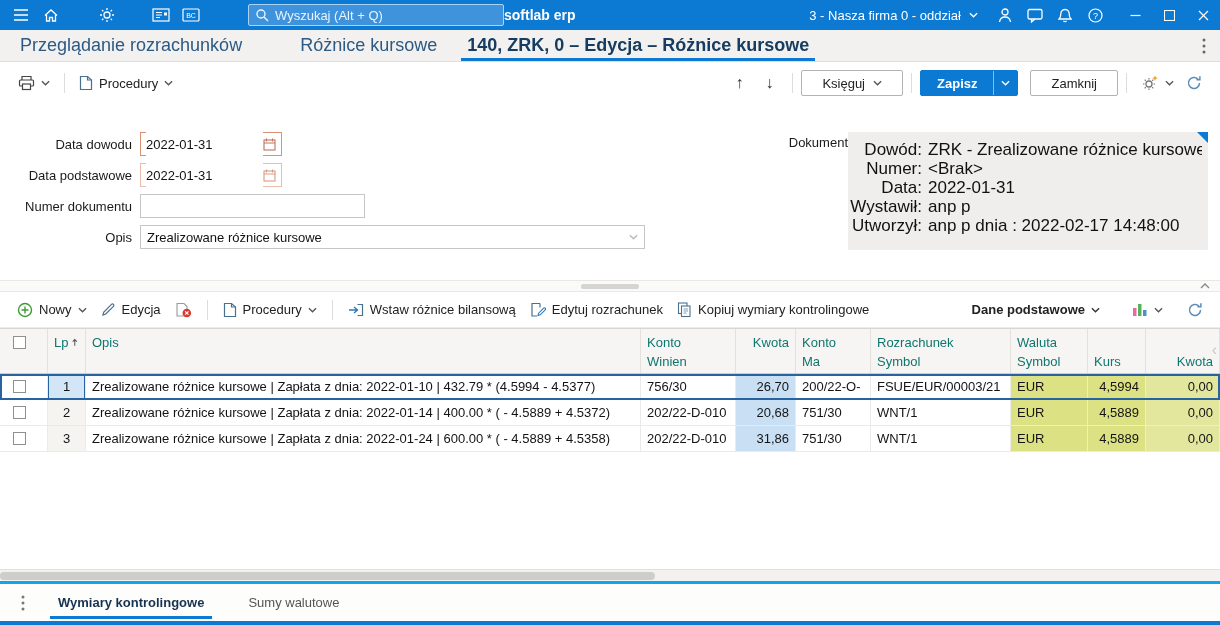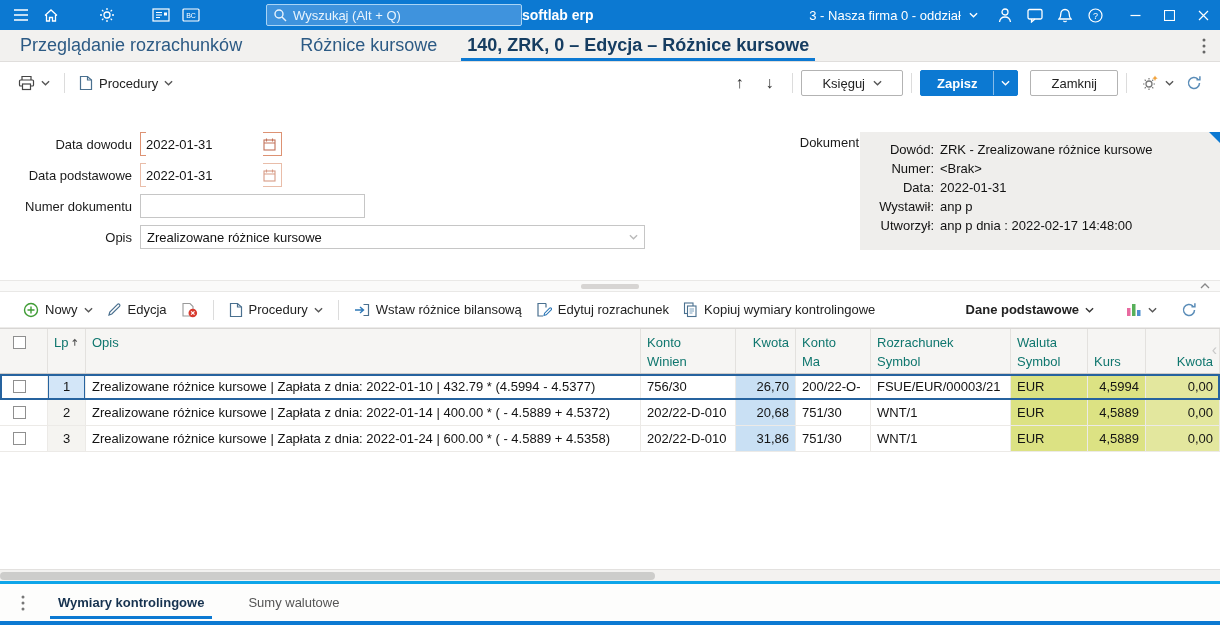--- a/index.html
+++ b/index.html
@@ -7,21 +7,21 @@
   .window {
     width: 1220px; height: 625px; background: #fff; display: flex; flex-direction: column;
     box-shadow: inset 1px 0 0 #c3d0da, inset -1px 0 0 #c3d0da; overflow: hidden;
     font-family: "Liberation Sans", sans-serif;
   }
   
   .topbar { height: 30px; flex: none; background: #0c79d2; display: flex; align-items: center; padding: 0 0 0 6px; }
   .tb-btn { width: 30px; height: 30px; background: transparent; border: none; display: flex; align-items: center; justify-content: center; cursor: pointer; }
   .tb-settings { margin-left: 26px; }
   .tb-contacts { margin-left: 24px; }
-  .searchbox { margin-left: 60px; width: 256px; height: 22px; background: #3f93dd; border: 1px solid #a9d4f5; border-radius: 2px; display: flex; align-items: center; padding: 0 6px; }
+  .searchbox { margin-left: 42px; width: 256px; height: 22px; background: #3f93dd; border: 1px solid #a9d4f5; border-radius: 2px; display: flex; align-items: center; padding: 0 6px; }
   .searchbox input { flex: 1; background: transparent; border: none; outline: none; color: #fff; font-size: 13px; font-family: "Liberation Sans", sans-serif; margin-left: 6px; }
   .searchbox input::placeholder { color: #e9f4fd; opacity: 1; }
   .app-title { color: #fff; font-size: 14px; font-weight: bold; white-space: nowrap; }
   .company-select { margin-left: auto; display: flex; align-items: center; gap: 8px; color: #fff; font-size: 13px; height: 30px; padding: 0 12px; cursor: pointer; white-space: nowrap; }
   .win-controls { display: flex; margin-left: 8px; }
   .win-controls .tb-btn { width: 34px; }
   
   .tabbar { height: 32px; flex: none; background: #f2f1ef; border-bottom: 1px solid #e0dedc; display: flex; align-items: stretch; padding-left: 14px; }
   .tab { display: flex; align-items: center; padding: 0 6px; font-size: 18px; color: #2c5a84; cursor: pointer; position: relative; white-space: nowrap; }
   .tab.t1 { margin-right: 46px; }
@@ -45,32 +45,32 @@
   .field-row { display: flex; align-items: center; position: absolute; left: 0; }
   .field-label { width: 140px; text-align: right; padding-right: 8px; font-size: 13px; color: #1a1a1a; white-space: nowrap; }
   .inp { height: 24px; font-size: 13px; font-family: "Liberation Sans", sans-serif; }
   .date-wrap { width: 142px; height: 24px; border: 1px solid #dd9273; display: flex; align-items: center; padding: 0 5px; }
   .date-wrap.lighter { border-color: #e9bda9; }
   .date-wrap input { flex: 1; border: none; outline: none; font-size: 13px; width: 90px; font-family: "Liberation Sans", sans-serif; color: #111; }
   .text-inp { width: 225px; border: 1px solid #c6c6c6; padding: 0 6px; outline: none; color: #111; }
   .combo { width: 505px; height: 24px; border: 1px solid #c6c6c6; display: flex; align-items: center; }
   .combo input { flex: 1; border: none; outline: none; font-size: 13px; padding: 0 6px; color: #111; font-family: "Liberation Sans", sans-serif; }
   .combo .chev { padding-right: 6px; color: #b9b9b9; }
-  .dokument-label { position: absolute; right: 361px; top: 31px; font-size: 13px; color: #1a1a1a; }
-  .dokument-box { position: absolute; right: 0; top: 28px; width: 360px; height: 118px; background: #efeeec; padding: 8px 6px 6px 0; font-size: 13px; color: #111; }
+  .dokument-label { position: absolute; right: 372px; top: 31px; font-size: 13px; color: #1a1a1a; }
+  .dokument-box { position: absolute; right: 12px; top: 28px; width: 360px; height: 118px; background: #efeeec; padding: 8px 6px 6px 0; font-size: 17px; color: #111; }
   .dokument-box .corner { position: absolute; top: 0; right: 0; width: 0; height: 0; border-top: 11px solid #0c79d2; border-left: 11px solid transparent; }
   .doc-row { display: flex; line-height: 19px; }
   .doc-label { width: 80px; text-align: right; padding-right: 6px; flex: none; }
   .doc-value { flex: 1; white-space: nowrap; overflow: hidden; }
   
   .splitter { height: 12px; flex: none; background: #fafaf9; border-top: 1px solid #e9e8e6; border-bottom: 1px solid #e9e8e6; position: relative; }
   .splitter .handle { position: absolute; left: 50%; top: 3px; transform: translateX(-50%); width: 58px; height: 5px; background: #d7d5d3; border-radius: 2px; }
   .splitter .collapse { position: absolute; right: 10px; top: 2px; cursor: pointer; background: transparent; border: none; }
   
-  .grid-toolbar { height: 36px; flex: none; display: flex; align-items: center; padding: 0 16px; background: #fff; border-bottom: 1px solid #ecebe9; }
+  .grid-toolbar { height: 36px; flex: none; display: flex; align-items: center; padding: 0 10px; background: #fff; border-bottom: 1px solid #ecebe9; }
   .grid-toolbar .tbtn { padding: 0 7px; }
   .view-select { font-weight: bold; }
   
   .gcols { display: grid; grid-template-columns: 48px 38px 555px 95px 60px 75px 140px 77px 58px 74px; }
   .ghead { height: 46px; flex: none; background: #f6f5f3; border-top: 1px solid #d8d6d4; border-bottom: 1px solid #cfccca; position: relative; }
   .hc { border-right: 1px solid #e3e1de; padding: 4px 6px 0 6px; display: flex; flex-direction: column; font-size: 13px; color: #0f766e; overflow: hidden; white-space: nowrap; }
   .hc .l1, .hc .l2 { height: 19px; line-height: 19px; }
   .hc.hr { text-align: right; }
   .c-check { padding-left: 13px; }
   .col-scroll-left { position: absolute; right: 3px; top: 12px; color: #c9c9c9; font-size: 16px; }

